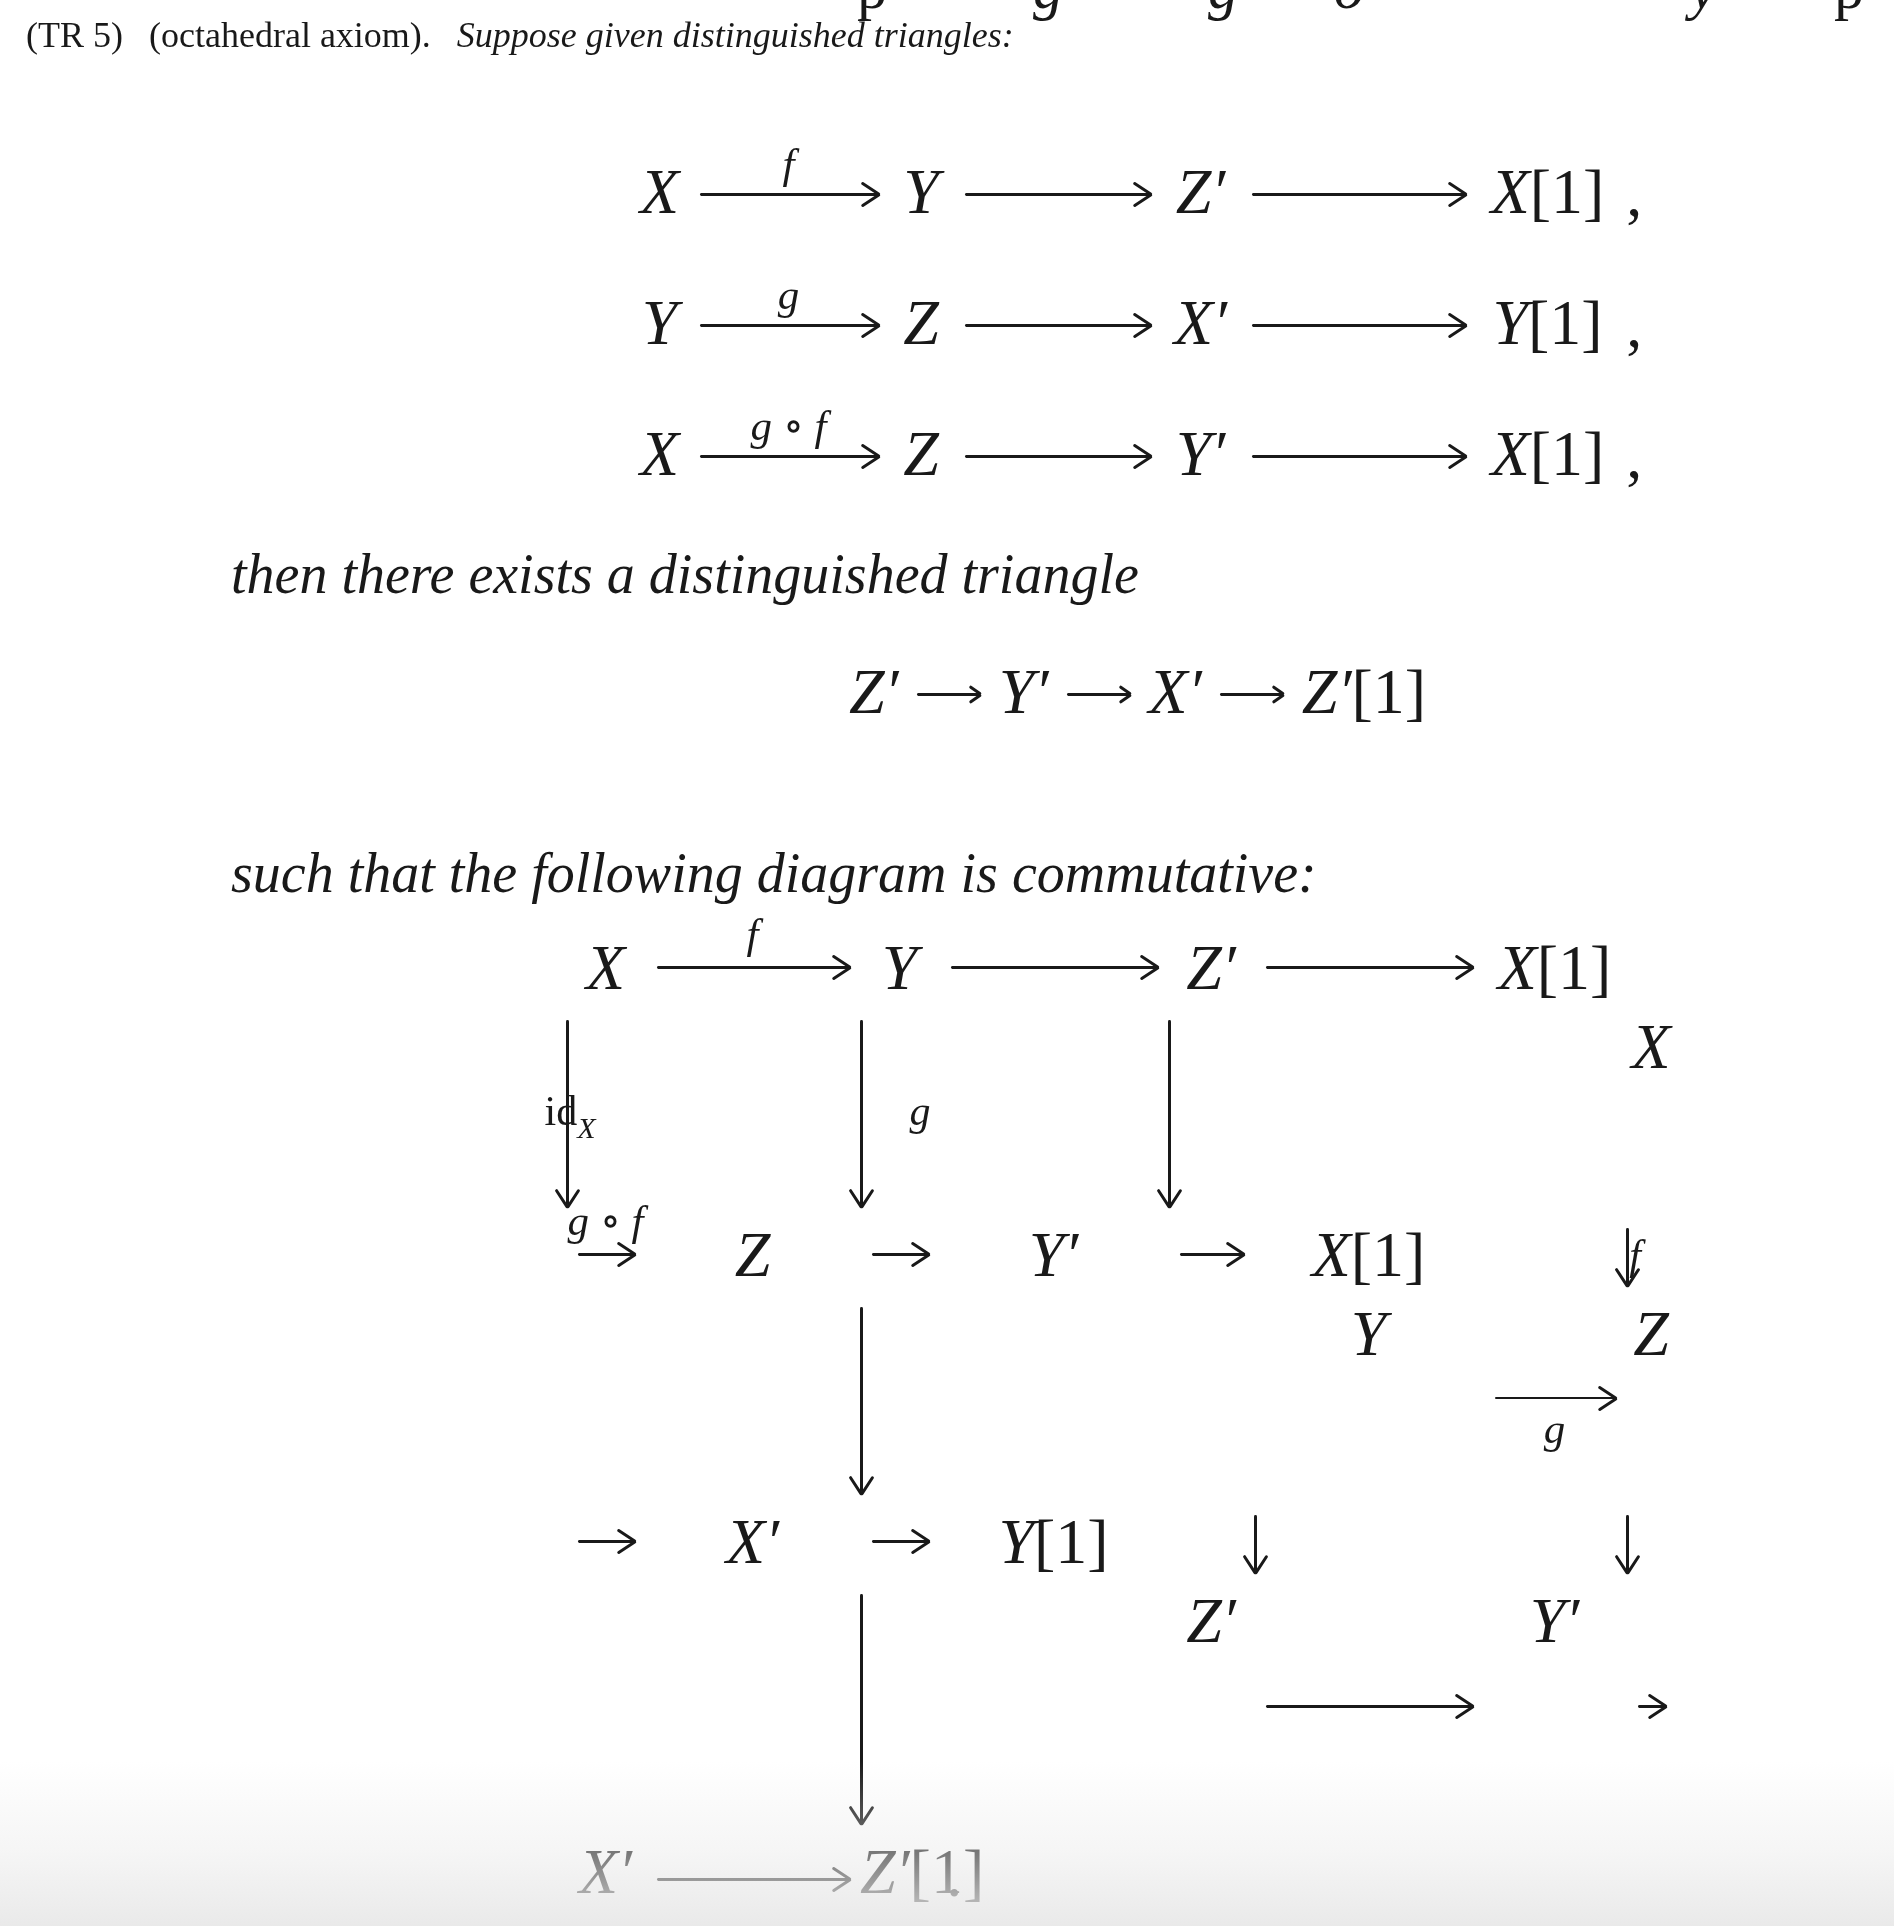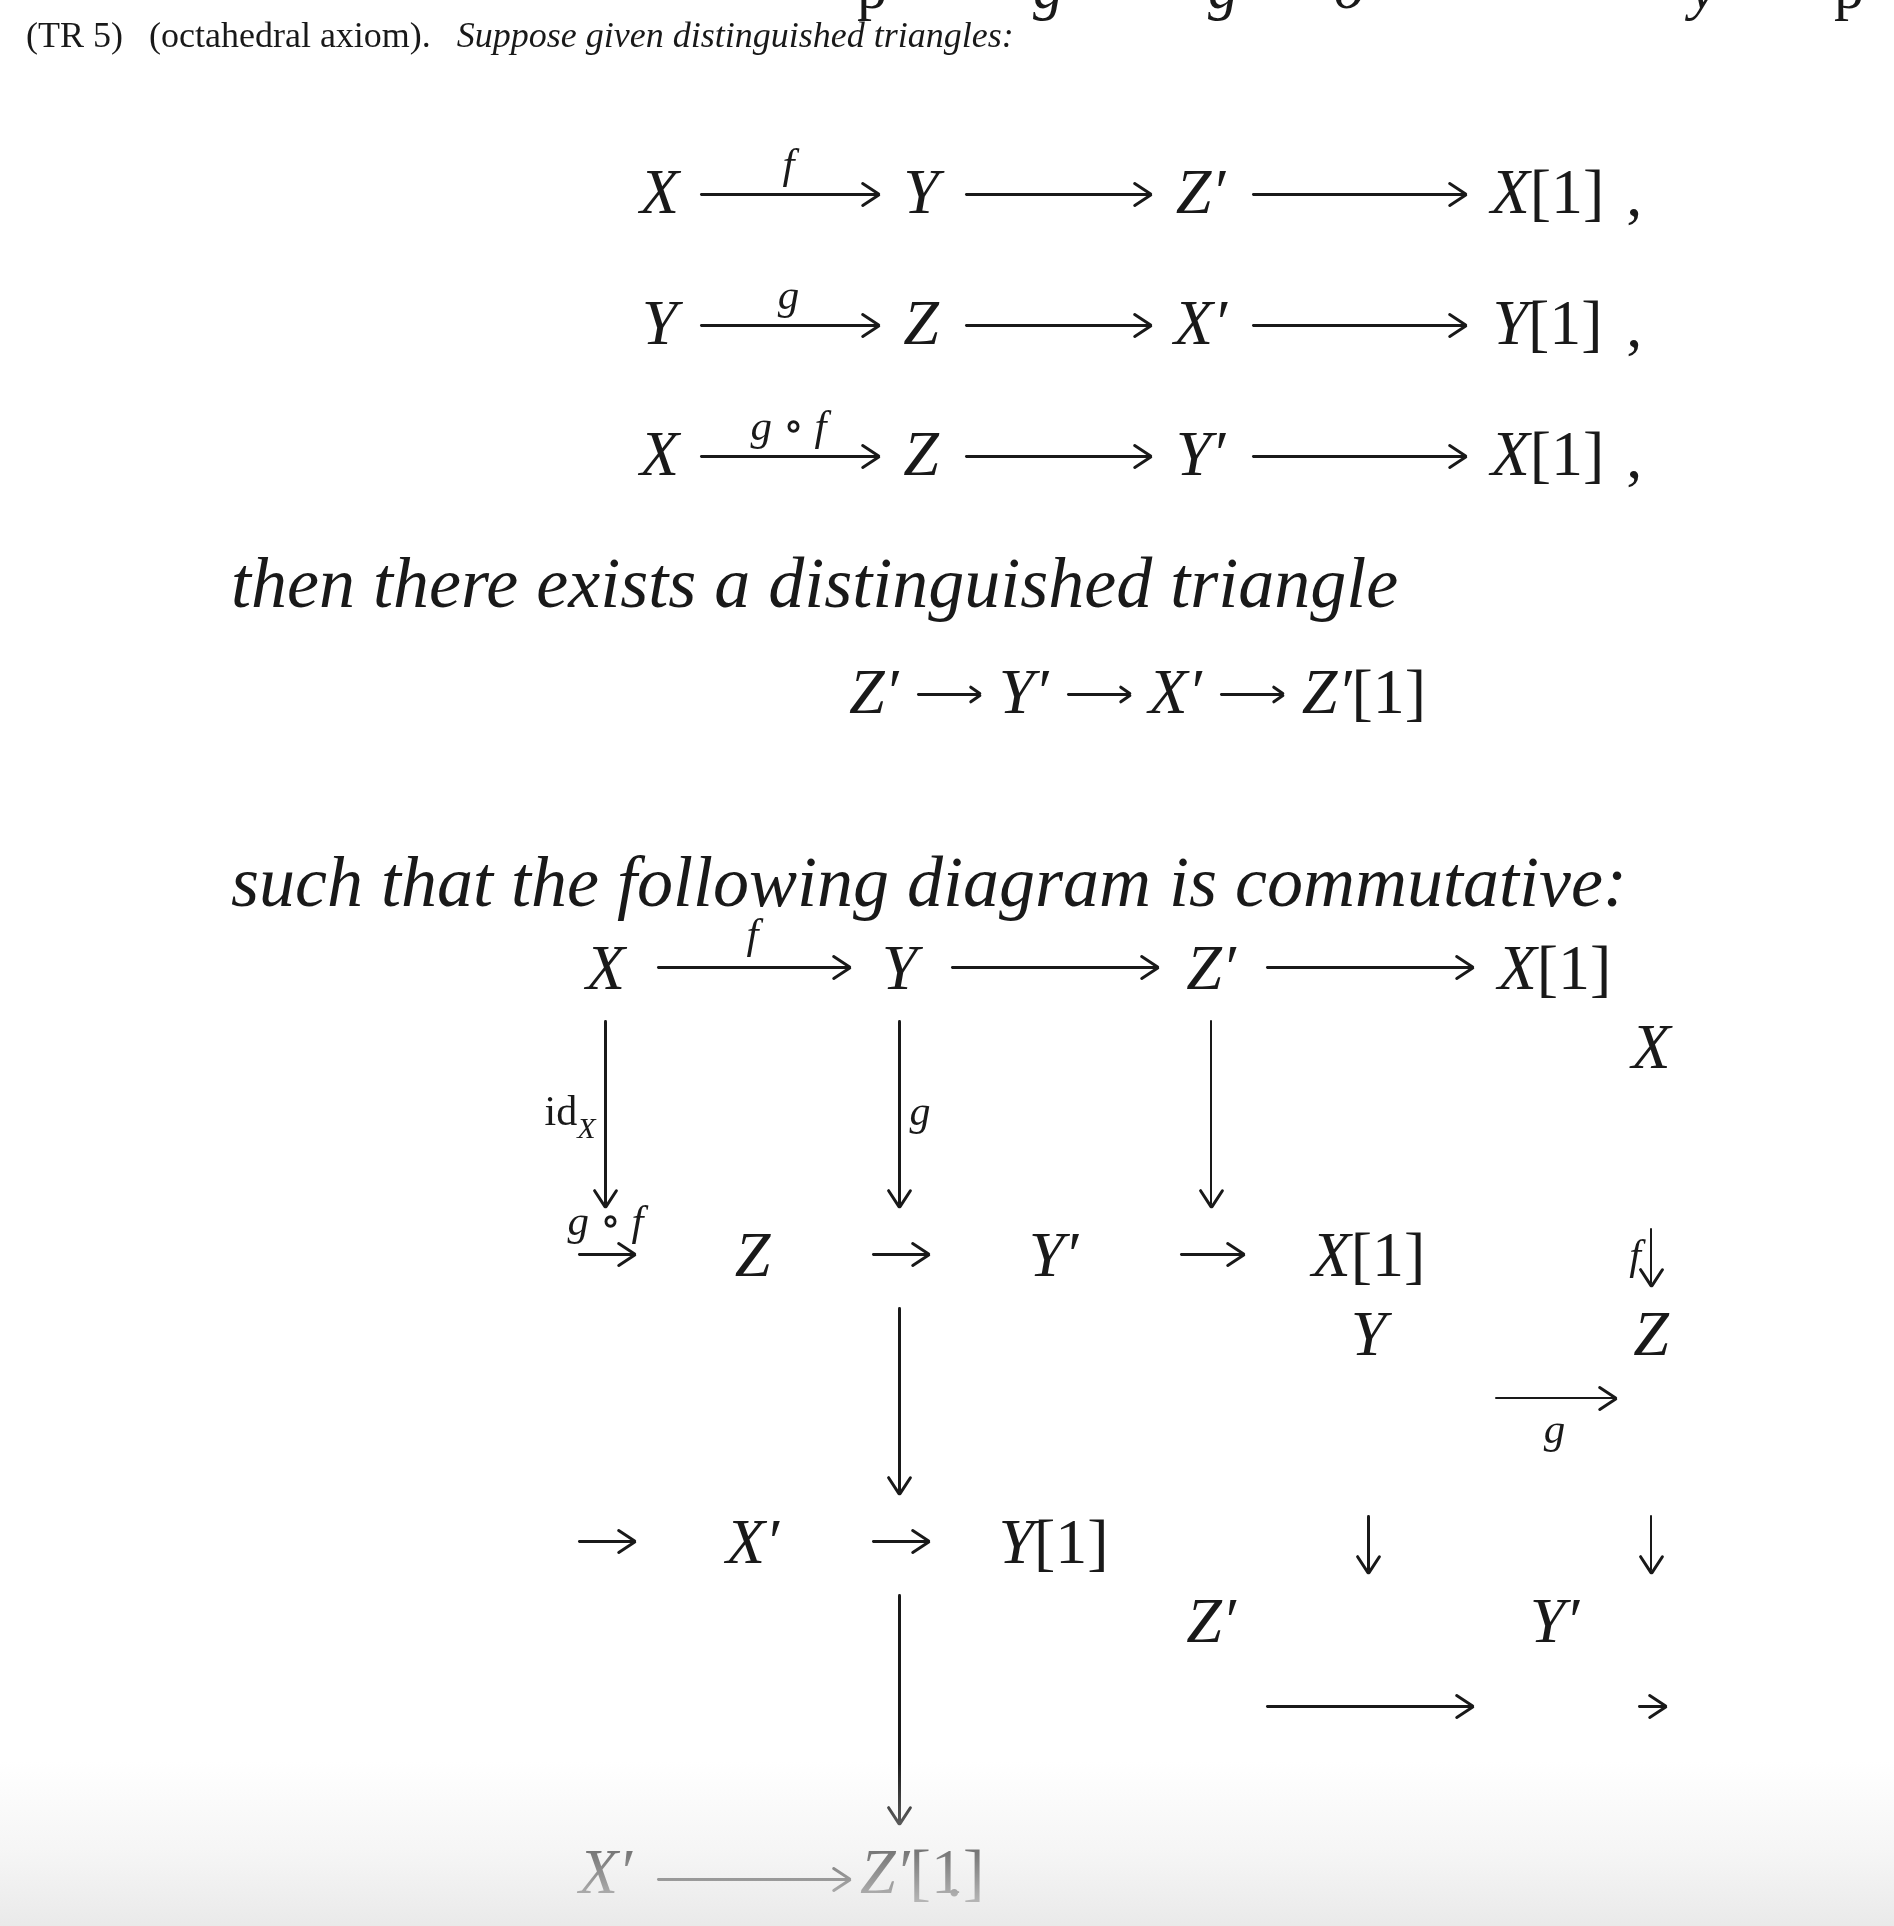--- a/index.html
+++ b/index.html
@@ -44,21 +44,21 @@
   .harrow::before { transform:rotate(33deg); }
   .harrow::after  { transform:rotate(-33deg); }
   .alabel {
     position:absolute; left:0; right:0; bottom:52px; text-align:center;
     font-size:43px; font-style:italic; line-height:1; white-space:nowrap;
   }
   .punct { font-size:64px; line-height:85px; padding-left:7.2px; }
 
   #eqblock { position:absolute; top:152px; left:631px; width:1096px; }
 
-  .bodytext { position:absolute; font-size:72px; font-style:italic; white-space:nowrap; }
+  .bodytext { position:absolute; font-size:56px; font-style:italic; white-space:nowrap; }
   #midtext { top:542px; left:231px; }
   #pretext { top:798px; left:231px;margin-top:43px; }
 
   
   #formula {
     position:absolute; top:652px; left:849px; height:80px;
     display:flex; align-items:center; gap:18.6px; font-size:64px;
   }
   .fnode { line-height:80px; white-space:nowrap; }
   .sarrow { width:63px; height:2.9px; background:#191919; border-radius:1.4px; position:relative; margin-top:5.7px; }
@@ -69,21 +69,21 @@
   .sarrow::before { transform:rotate(35deg); }
   .sarrow::after  { transform:rotate(-35deg); }
 
   
   #diagram {
     position:absolute; top:928px; left:566px;
     display:grid;
     grid-template-columns:79px 215px 79px 229px 86px 229px 143px 50px;
     grid-template-rows:79px 208px 79px 208px 79px 251px 95px;
   }
-  .vcell { position:relative; display:flex; justify-content:center; }
+  .vcell { position:relative; display:flex; }
   .varrow { width:2.9px; background:#191919; border-radius:1.4px; margin:13px 0 10px; position:relative; }
   .varrow::before,.varrow::after {
     content:""; position:absolute; bottom:-2.1px; left:0; width:2.9px; height:21.5px;
     background:#191919; border-radius:2.1px; transform-origin:50% 100%;
   }
   .varrow::before { transform:rotate(33deg); }
   .varrow::after  { transform:rotate(-33deg); }
   .vlabel { position:absolute; top:50%; transform:translateY(-50%); font-size:42px; line-height:1; white-space:nowrap; }
   .vlabel sub { font-size:30px; line-height:0; vertical-align:-13px; font-style:italic; }
   .side-left  { right:calc(50% + 10px); text-align:right; }

